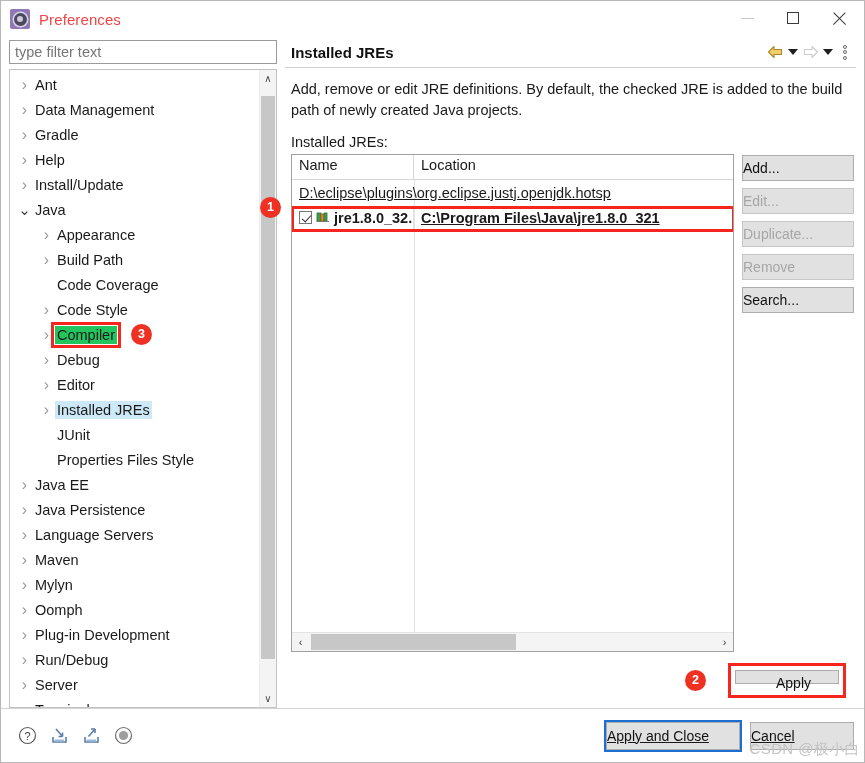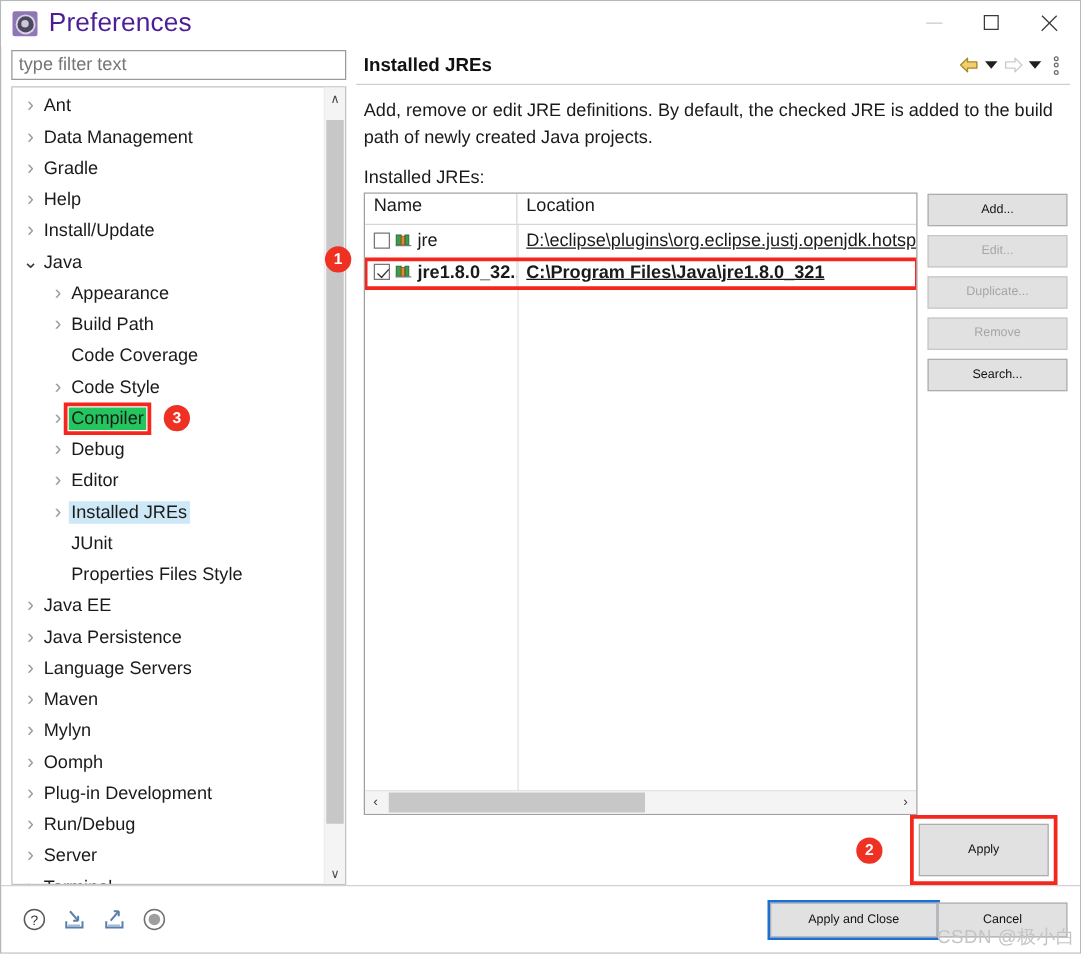--- a/index.html
+++ b/index.html
@@ -58,22 +58,22 @@
   #app-icon .cog::after {
     content: "";
     position: absolute;
     left: 3.2px; top: 3.2px;
     width: 6.6px; height: 6.6px;
     border-radius: 50%;
     background: #cfc7de;
   }
   #title-text {
     margin-left: 9px;
-    font-size: 21px;
-    color: #4c1d95;
+    font-size: 15px;
+    color: #ef4444;
     letter-spacing: .1px;
   }
   .winbtn {
     width: 46px; height: 34px;
     display: flex;
     align-items: center;
     justify-content: center;
     flex: none;
   }
   #winctrls {
@@ -436,26 +436,26 @@
     display: flex;
     flex-direction: column;
     gap: 7px;
     padding-top: 1px;
   }
   .btn {
     height: 26px;
     background: #e1e1e1;
     border: 1px solid #adadad;
     font-family: "Liberation Sans", sans-serif;
-    font-size: 10px;
+    font-size: 14px;
     color: #111111;
     box-sizing: border-box;
     padding: 0;
     line-height: 24px;
-    text-align: center;
+    text-align: left;
   }
   .btn.disabled {
     color: #a6a6a6;
     background: #e1e1e1;
     border-color: #c6c6c6;
   }
 
   
   #apply-row {
     height: 56px;
@@ -468,21 +468,22 @@
     position: relative;
   }
   #badge-2 { margin-right: 22px; }
   #apply-wrap {
     border: 3px solid #f6251d;
     padding: 4px;
     box-sizing: border-box;
   }
   #apply-btn {
     width: 104px;
-    height: 42px;
+    height: 14px;
+    padding-left: 40px;
   }
 
   
   #footer {
     height: 54px;
     min-height: 54px;
     border-top: 1px solid #d3d3d3;
     display: flex;
     align-items: center;
     padding: 0 10px;
@@ -492,22 +493,23 @@
   #footer-icons {
     display: flex;
     align-items: center;
     gap: 11px;
     margin-left: 6px;
   }
   .ficon { width: 21px; height: 21px; display: block; }
   #footer-buttons {
     margin-left: auto;
     display: flex;
-    gap: 0;
-    align-items: center;
+    gap: 10px;
+    align-items: center;
+    text-decoration: underline;
   }
   #apply-close-btn {
     width: 134px; height: 28px;
     outline: 2px solid #1d6fd1;
     outline-offset: 0px;
   }
   #cancel-btn {
     width: 104px; height: 28px;
   }
   #watermark {
@@ -691,30 +693,20 @@
       <div id="table-area">
         <div id="table-box">
           <div id="thead">
             <div class="th col-name">Name</div>
             <div class="th col-loc">Location</div>
           </div>
           <div id="tbody">
             <div id="col-divider"></div>
 
             <div class="trow">
-              <div class="cell-name">
-                <span class="chk"></span>
-                <svg class="jre-ico" viewBox="0 0 15 13">
-                  <rect x="1" y="2" width="4" height="8" fill="#3f9b4f" stroke="#2c6b38" stroke-width="0.8"></rect>
-                  <rect x="5" y="3" width="3" height="7" fill="#e8862b" stroke="#a85d17" stroke-width="0.8"></rect>
-                  <rect x="8" y="2" width="3" height="8" fill="#3f9b4f" stroke="#2c6b38" stroke-width="0.8"></rect>
-                  <path d="M0.5 10.5 L13 10.5" stroke="#7b7b7b" stroke-width="1"></path>
-                </svg>
-                <span>jre</span>
-              </div>
               <div class="cell-loc">D:\eclipse\plugins\org.eclipse.justj.openjdk.hotsp</div>
             </div>
 
             <div class="trow bold">
               <div class="cell-name">
                 <span class="chk on"></span>
                 <svg class="jre-ico" viewBox="0 0 15 13">
                   <rect x="1" y="2" width="4" height="8" fill="#3f9b4f" stroke="#2c6b38" stroke-width="0.8"></rect>
                   <rect x="5" y="3" width="3" height="7" fill="#e8862b" stroke="#a85d17" stroke-width="0.8"></rect>
                   <rect x="8" y="2" width="3" height="8" fill="#3f9b4f" stroke="#2c6b38" stroke-width="0.8"></rect>

